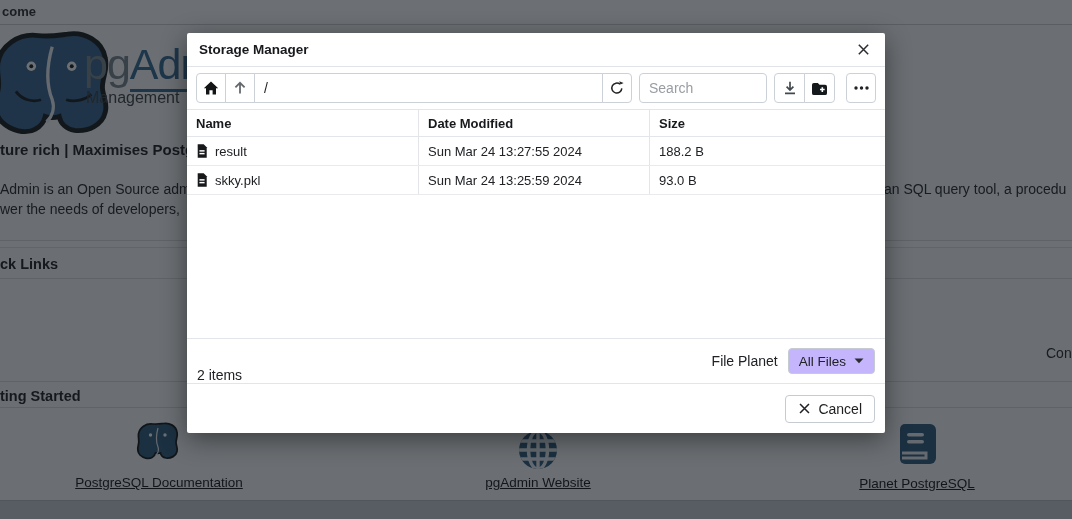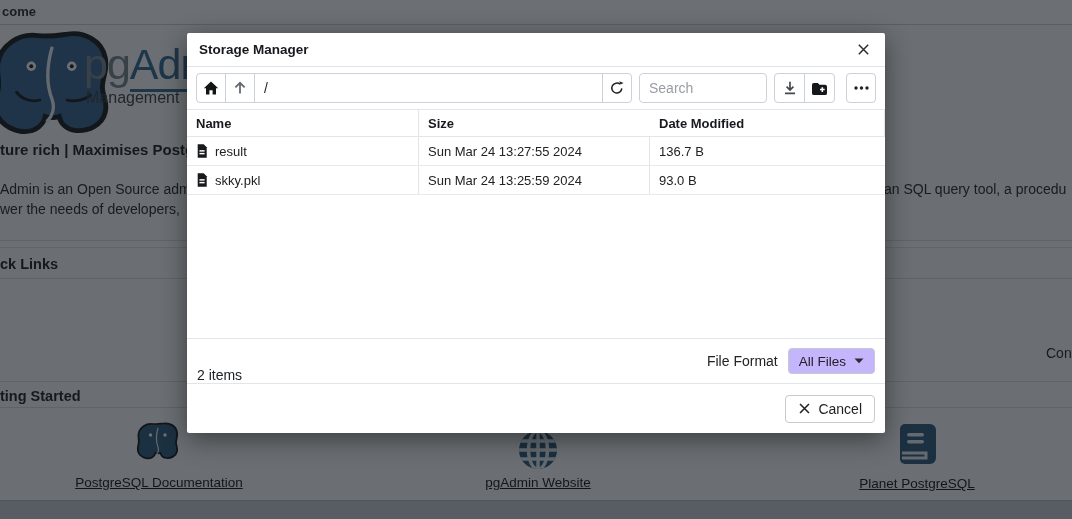--- a/index.html
+++ b/index.html
@@ -191,55 +191,55 @@
         <svg width="15" height="4" viewBox="0 0 15 4">
             <circle cx="2" cy="2" r="1.7" fill="#202225"></circle>
             <circle cx="7.5" cy="2" r="1.7" fill="#202225"></circle>
             <circle cx="13" cy="2" r="1.7" fill="#202225"></circle>
           </svg>
       </button>
     </div>
 
     <div class="thead">
       <div class="cell b">Name</div>
+      <div class="cell b">Date Modified</div>
       <div class="cell">Size</div>
-      <div class="cell b">Date Modified</div>
     </div>
 
     <div class="trow">
       <div class="cell b">
         <svg width="12" height="14" viewBox="0 0 14 16">
             <path d="M2 0 h7 l3.5 3.5 V16 H2 Z" fill="#17191b"></path>
             <rect x="4" y="7" width="6" height="1.7" fill="#ffffff"></rect>
             <rect x="4" y="10.2" width="6" height="1.7" fill="#ffffff"></rect>
           </svg>
         <span>result</span>
       </div>
       <div class="cell b">Sun Mar 24 13:27:55 2024</div>
-      <div class="cell">136.7 B</div>
+      <div class="cell">188.2 B</div>
     </div>
 
     <div class="trow">
       <div class="cell b">
         <svg width="12" height="14" viewBox="0 0 14 16">
             <path d="M2 0 h7 l3.5 3.5 V16 H2 Z" fill="#17191b"></path>
             <rect x="4" y="7" width="6" height="1.7" fill="#ffffff"></rect>
             <rect x="4" y="10.2" width="6" height="1.7" fill="#ffffff"></rect>
           </svg>
         <span>skky.pkl</span>
       </div>
       <div class="cell b">Sun Mar 24 13:25:59 2024</div>
       <div class="cell">93.0 B</div>
     </div>
 
     <div class="tspacer"></div>
 
     <div class="statusbar">
       <span class="items-count">2 items</span>
-      <span class="ff-label">File Format</span>
+      <span class="ff-label">File Planet</span>
       <div class="ff-select">
         <span>All Files</span>
         <svg width="10" height="6" viewBox="0 0 10 6">
             <path d="M0.5 0.5 L5 5.2 L9.5 0.5 Z" fill="#2b2d30"></path>
           </svg>
       </div>
     </div>
 
     <div class="actionbar">
       <button class="cancel-btn">

